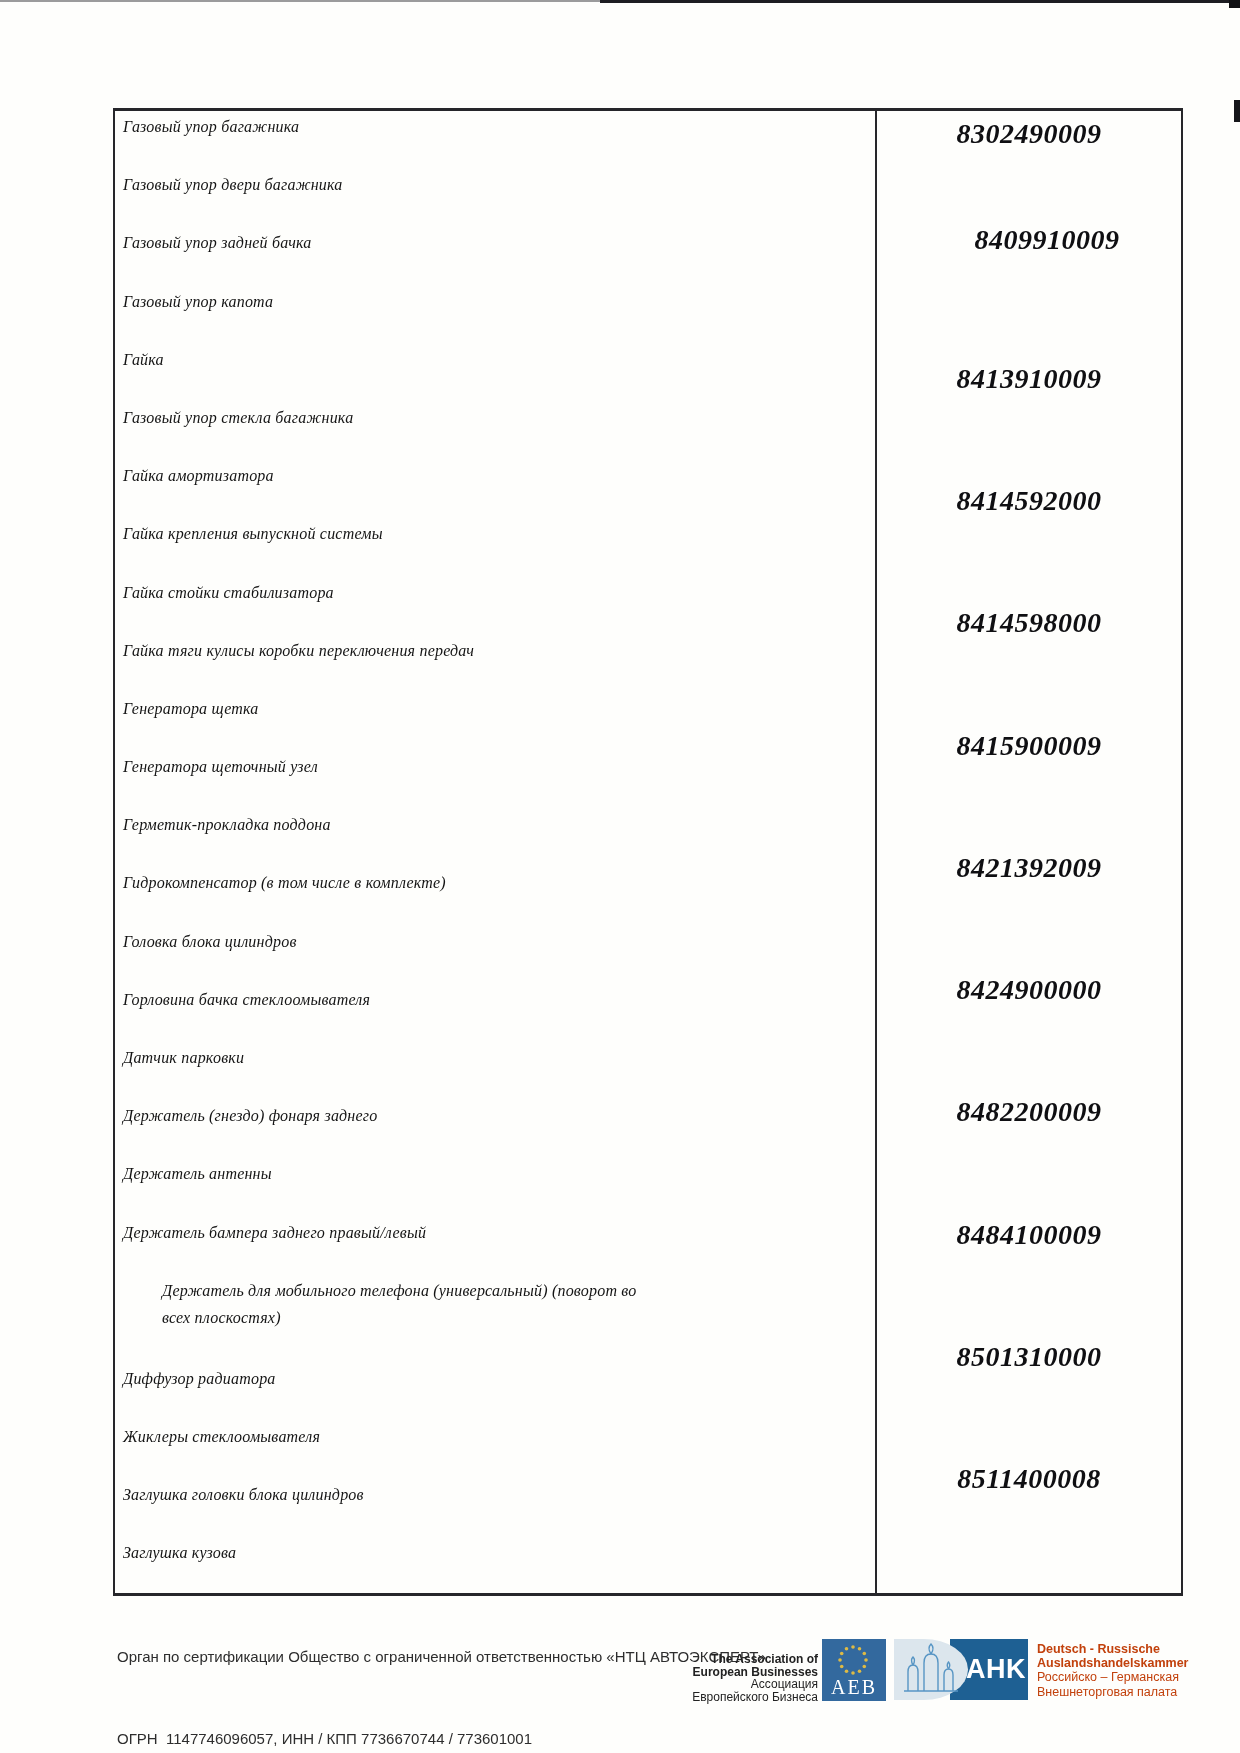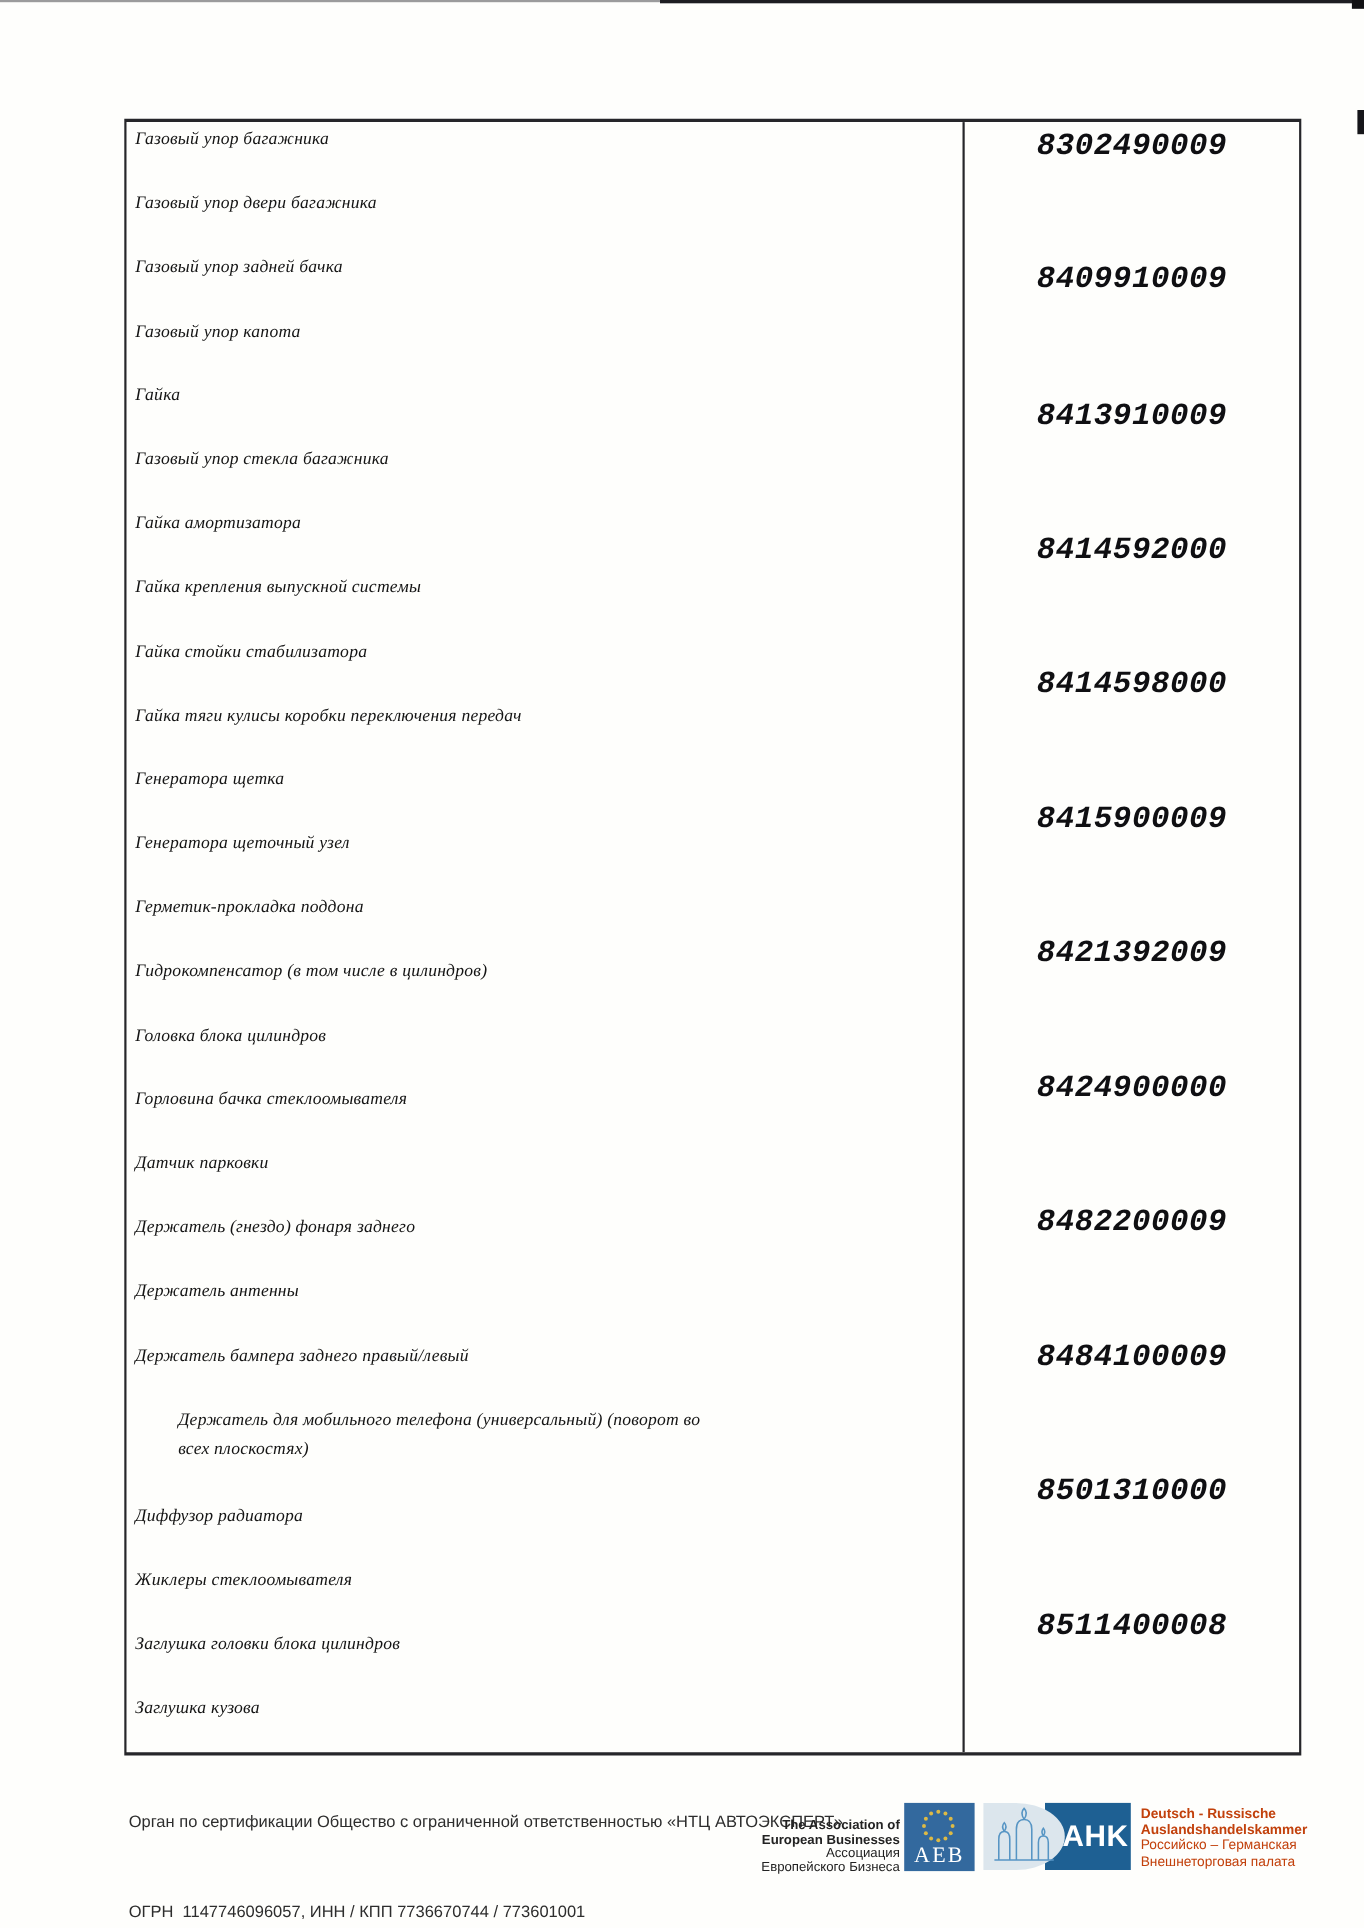--- a/index.html
+++ b/index.html
@@ -29,21 +29,21 @@
     border-top-width:3px;border-bottom-width:3px;overflow:hidden;background:transparent;
   }
   .col-divider{position:absolute;left:760px;top:0;bottom:0;width:2px;background:var(--border);}
   .rows{position:absolute;left:0;top:0;width:760px;}
   .row{height:58.2px;box-sizing:border-box;padding:2px 10px 0 8px;}
   .row:nth-child(21){height:88px;padding-left:47px;}
   .part-name{
     font-style:italic;font-size:16px;line-height:27px;color:var(--ink);
     white-space:pre-line;letter-spacing:.2px;
   }
-  .codes{position:absolute;left:762px;top:0;right:0;bottom:0;font-family:Liberation Mono, monospace;}
+  .codes{position:absolute;left:762px;top:0;right:0;bottom:0;}
   .code{
     position:absolute;left:0;width:100%;text-align:center;
     font-style:italic;font-weight:bold;font-size:28px;line-height:30px;
     color:#0f0f12;letter-spacing:.5px;
   }
   
   .org-info{
     position:absolute;left:117px;top:1606px;
     font-family:"Liberation Sans","DejaVu Sans",sans-serif;
     font-size:15px;line-height:20.5px;color:#2d2d2d;white-space:pre-wrap;
@@ -136,21 +136,21 @@
 
   <div class="row">
     <div class="part-name">Генератора щеточный узел</div>
   </div>
 
   <div class="row">
     <div class="part-name">Герметик-прокладка поддона</div>
   </div>
 
   <div class="row">
-    <div class="part-name">Гидрокомпенсатор (в том числе в цилиндров)</div>
+    <div class="part-name">Гидрокомпенсатор (в том числе в комплекте)</div>
   </div>
 
   <div class="row">
     <div class="part-name">Головка блока цилиндров</div>
   </div>
 
   <div class="row">
     <div class="part-name">Горловина бачка стеклоомывателя</div>
   </div>
 
@@ -188,21 +188,21 @@
   </div>
 
   <div class="row">
     <div class="part-name">Заглушка кузова</div>
   </div>
 </div>
   <div class="col-divider"></div>
   <div class="codes" id="codes">
   <div class="code" style="top: 8px;">8302490009</div>
 
-  <div class="code" style="top: 129px;">8409910009</div>
+  <div class="code" style="top: 114px; padding-left: 18px;">8409910009</div>
 
   <div class="code" style="top: 252.6px;">8413910009</div>
 
   <div class="code" style="top: 374.9px;">8414592000</div>
 
   <div class="code" style="top: 497.2px;">8414598000</div>
 
   <div class="code" style="top: 619.5px;">8415900009</div>
 
   <div class="code" style="top: 741.8px;">8421392009</div>

